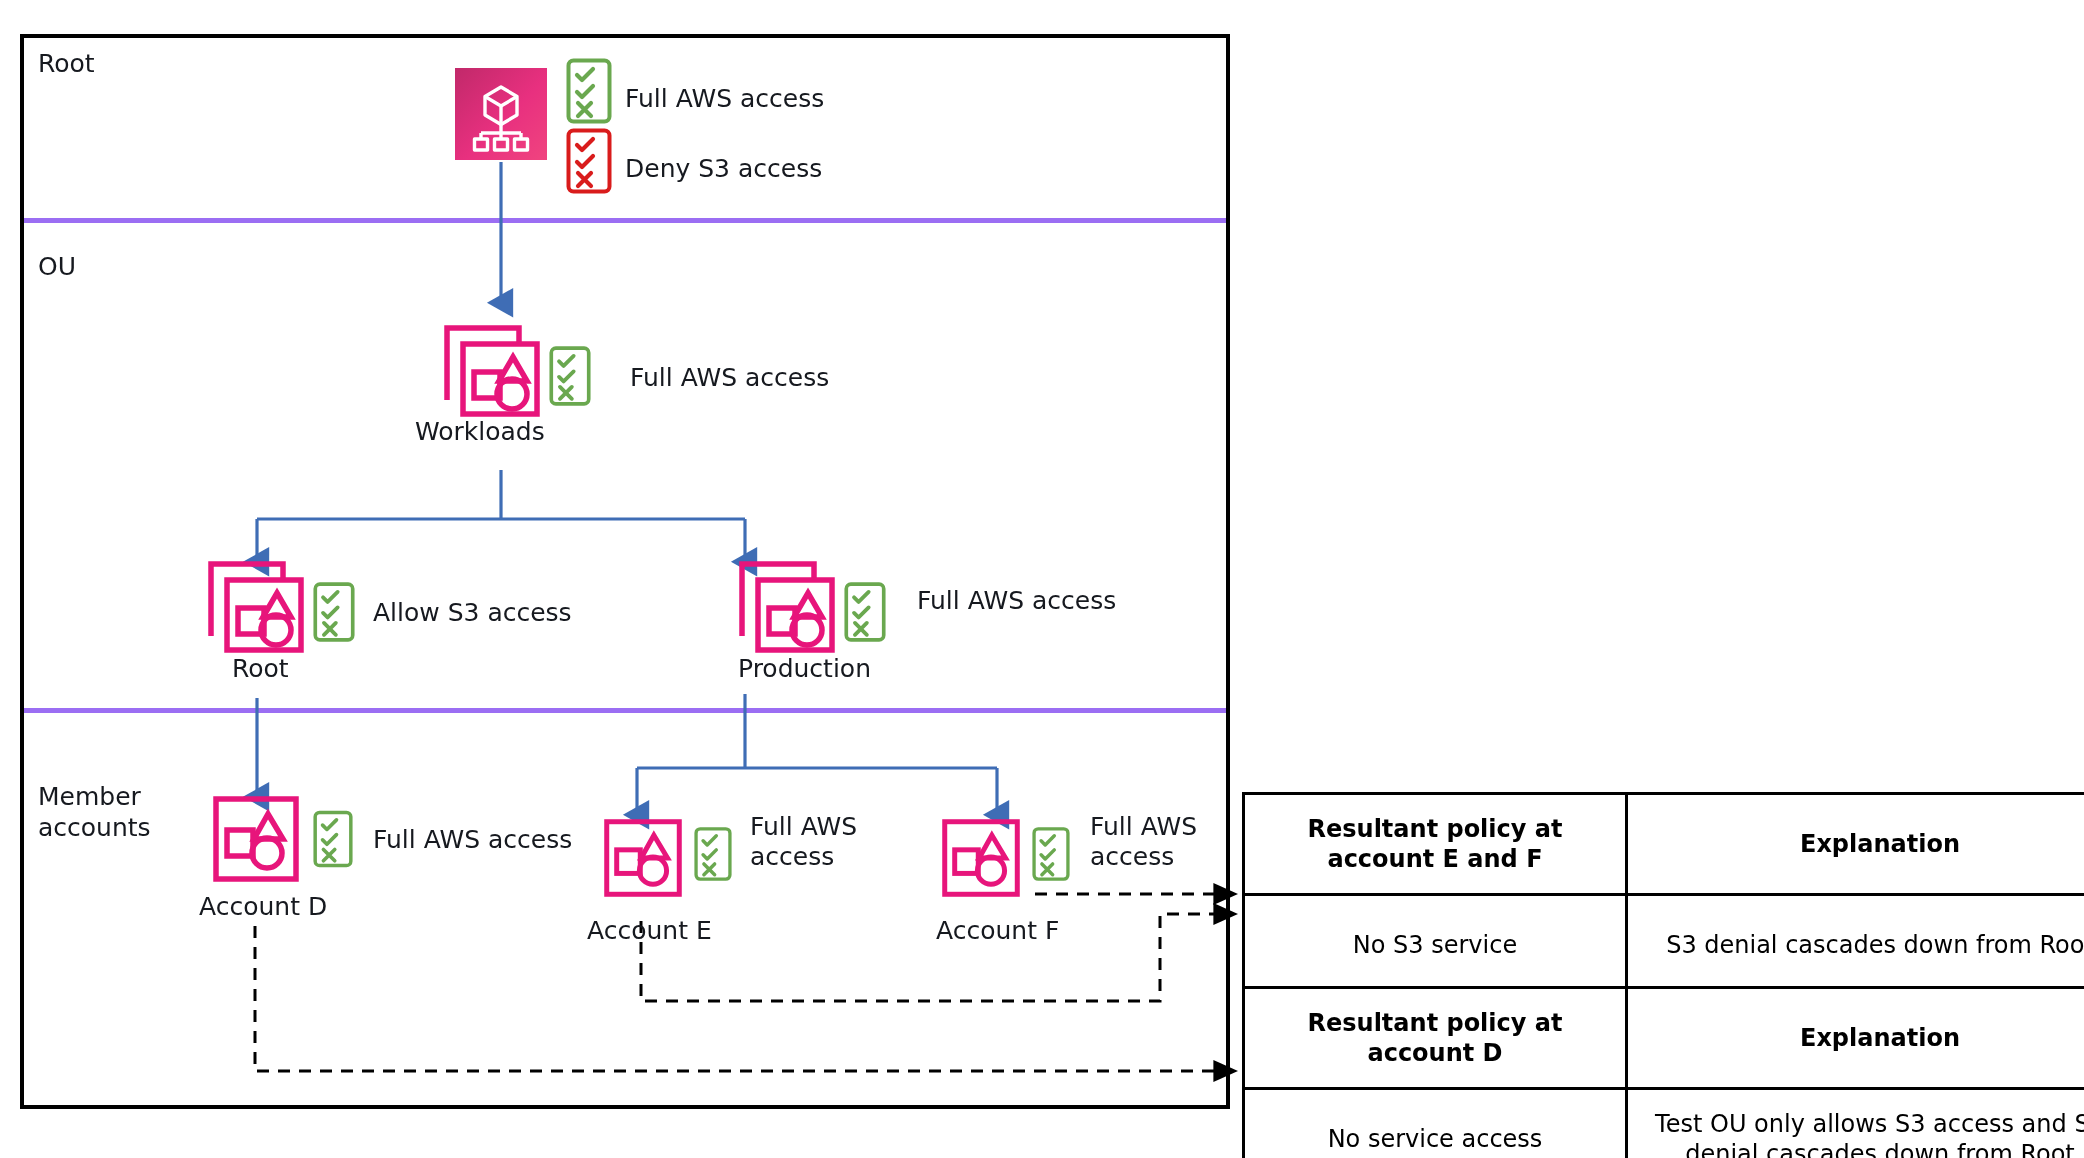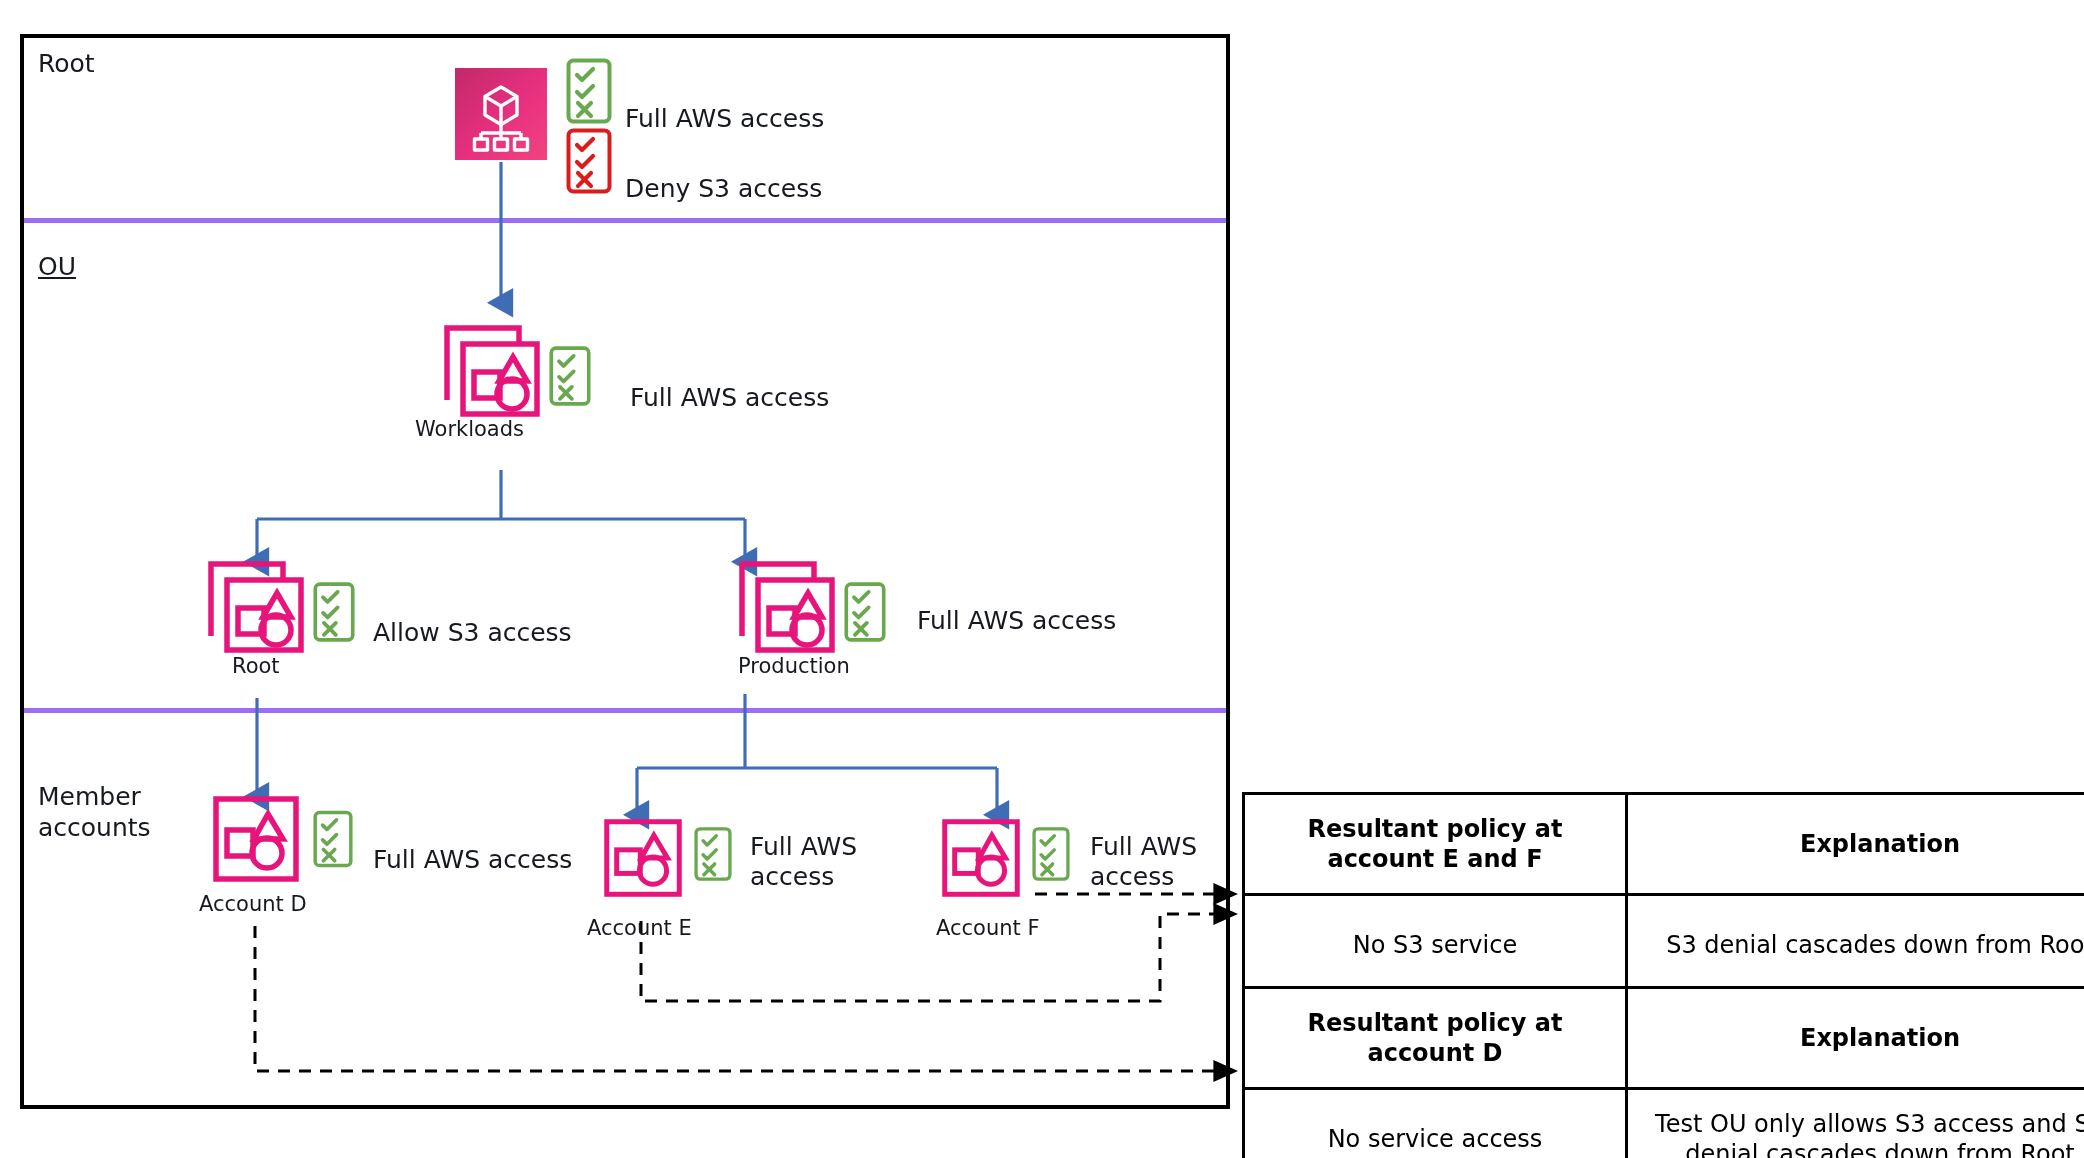--- a/index.html
+++ b/index.html
@@ -42,37 +42,36 @@
   #divider-mem  { left: 24px; top: 700px; width: 1202px; }
 
   
   .tier-label {
     font-size: 25px;
     color: #16191f;
     line-height: 1.25;
     white-space: pre-line;
   }
   #label-root { left: 38px; top: 40px; }
-  #label-ou   { left: 38px; top: 243px; text-decoration: underline; }
+  #label-ou   { left: 38px; top: 243px; }
   #label-mem  { left: 38px; top: 728px; margin-top: 45px; }
 
   
   .node-label {
-    font-size: 21px;
+    font-size: 25px;
     color: #16191f;
     white-space: nowrap;
   }
 
   
   .policy-text {
     font-size: 25px;
     color: #16191f;
     line-height: 1.2;
     white-space: pre-line;
-    margin-top: 20px;
   }
 
   
   #connectors, #dashlines {
     left: 0; top: 0;
     width: 2084px; height: 1158px;
     pointer-events: none;
   }
 
   

